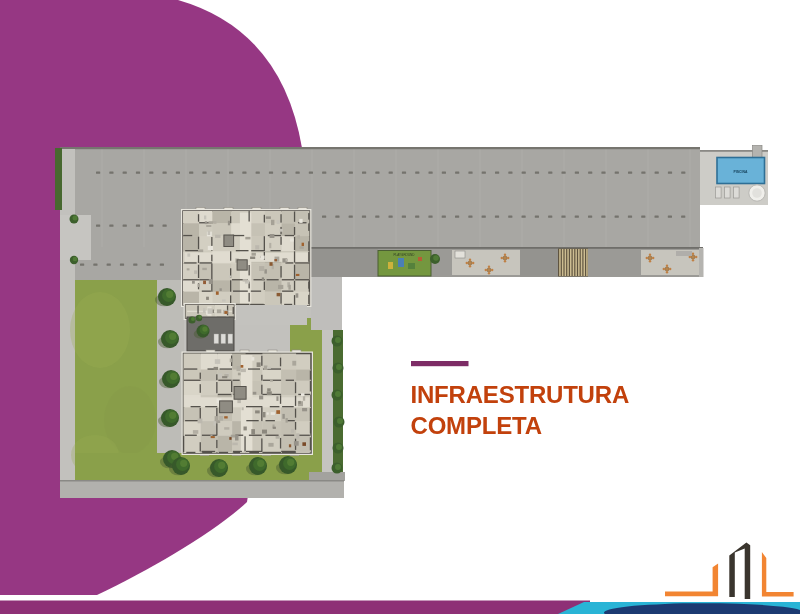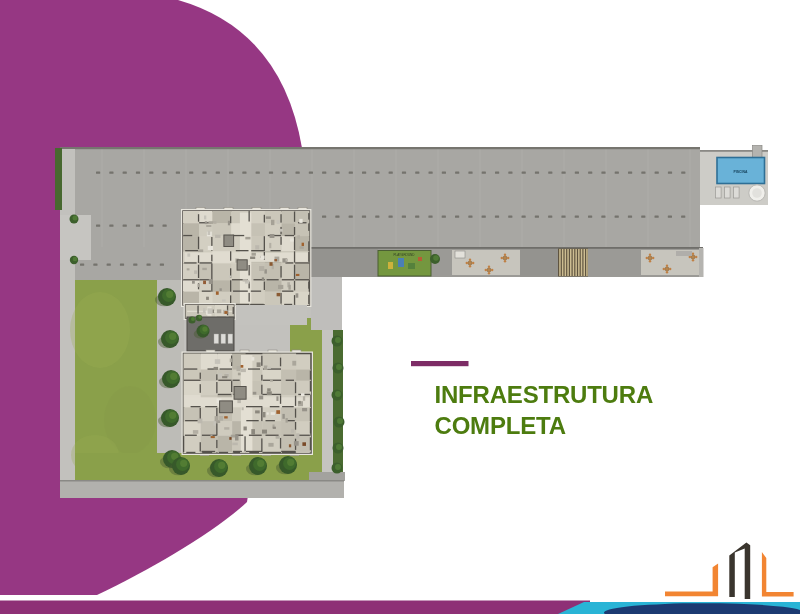--- a/index.html
+++ b/index.html
@@ -1,14 +1,14 @@
 <!DOCTYPE html>
 <html><head><meta charset="utf-8"><style>
 html,body{margin:0;padding:0;background:#ffffff;}
-.hd{position:absolute;left:410.5px;top:379px;font-family:"Liberation Sans",sans-serif;font-weight:bold;color:#4d7c0f;font-size:24px;line-height:31px;letter-spacing:-0.2px;margin-left:24px;}
+.hd{position:absolute;left:410.5px;top:379px;font-family:"Liberation Sans",sans-serif;font-weight:bold;color:#c2410c;font-size:24px;line-height:31px;letter-spacing:-0.2px;}
 </style></head><body>
 <svg width="800" height="614" viewBox="0 0 800 614" xmlns="http://www.w3.org/2000/svg">
 <rect width="800" height="614" fill="#ffffff"></rect>
 
 <path d="M0,0 L178,0 Q282,30 302,148 L247,502 C215,532 150,570 97,595 L0,595 Z" fill="#963783"></path>
 
 <g>
 
 <rect x="60.0" y="147.0" width="640.0" height="101.0" fill="#a8a7a3"></rect>
 

